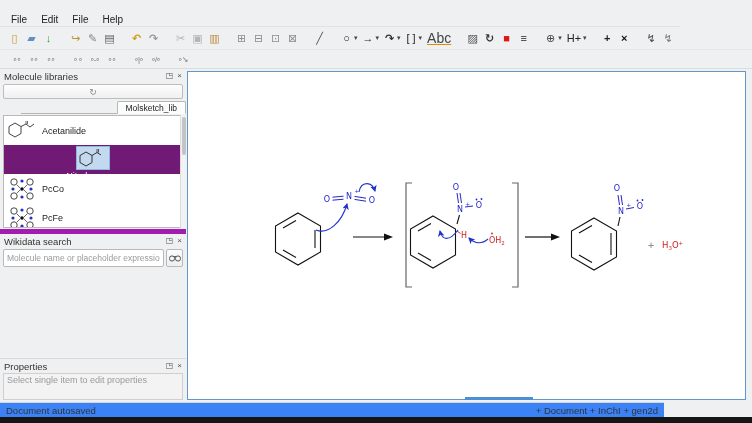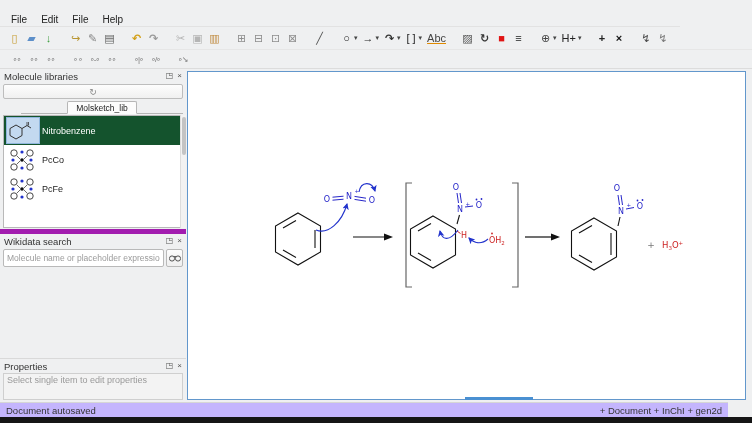--- a/index.html
+++ b/index.html
@@ -15,42 +15,42 @@
   #menubar{position:absolute;left:0;top:13px;width:680px;height:14px;background:#eff0f1;
            border-bottom:1px solid #e2e2e2;display:flex;align-items:center;padding-left:4px;}
   #menubar .menu{font-size:10px;padding:0 7px;line-height:14px;}
   
   #toolbar-main{position:absolute;left:0;top:27px;width:752px;height:23px;display:flex;align-items:center;
                 padding-left:6px;border-bottom:1px solid #e6e6e6;}
   #toolbar-align{position:absolute;left:0;top:50px;width:752px;height:19px;display:flex;align-items:center;
                  padding-left:8px;border-bottom:1px solid #dcdcdc;}
   .tbtn{display:inline-flex;align-items:center;justify-content:center;min-width:15px;height:17px;
         font-size:11px;padding:0 2px;margin:0 1px;color:#555;}
-  .tbtn.abc{font-size:11px;text-decoration:underline;text-decoration-color:#e08a00;}
+  .tbtn.abc{font-size:14px;text-decoration:underline;text-decoration-color:#e08a00;}
   #toolbar-align .tbtn{font-size:8px;height:13px;color:#777;letter-spacing:-1px;}
   .tdrop{font-size:7px;color:#444;margin:0 2px 0 -1px;}
   .tbsep{display:inline-block;width:10px;height:1px;}
   
   #docks{position:absolute;left:0;top:69px;width:186px;height:333px;background:#eff0f1;}
   .dock-header{height:14px;display:flex;align-items:center;padding:0 4px;font-size:9.5px;color:#333;}
   .dock-header .spacer{flex:1;}
   .dock-header .hicon{font-size:8px;color:#555;margin-left:4px;line-height:14px;}
   
   #dock-library{position:absolute;left:0;top:0;width:186px;height:160px;}
   #lib-refresh{margin:1px 3px 0 3px;height:15px;border:1px solid #bdbdbd;border-radius:2px;
                background:linear-gradient(#fdfdfd,#f0f0f0);display:flex;align-items:center;justify-content:center;
                font-size:9px;color:#8a8a8a;}
-  #lib-tabbar{height:15px;position:relative;display:flex;justify-content:center;align-items:flex-end;margin-left:18px;}
+  #lib-tabbar{height:15px;position:relative;display:flex;justify-content:flex-end;align-items:flex-end;margin-left:18px;}
   #lib-tabbar:after{content:"";position:absolute;left:3px;right:3px;bottom:0;border-bottom:1px solid #b6b6b6;}
   #lib-tab{position:relative;z-index:2;background:#fcfcfc;border:1px solid #b6b6b6;border-bottom:1px solid #fcfcfc;
            border-radius:2px 2px 0 0;font-size:8.5px;padding:1px 8px 0 8px;height:13px;}
   #lib-list{position:absolute;left:3px;right:3px;top:46px;bottom:1px;background:#fff;
             border:1px solid #b9b9b9;overflow:hidden;}
   .lib-item{height:29px;display:flex;align-items:center;font-size:9px;color:#222;}
-  .lib-item.selected{background:#14532d;color:#fff;}
+  .lib-item.selected{background:#701a75;color:#fff;flex-direction:column;}
   .lib-item .thumb{width:34px;height:27px;margin:1px 2px;display:flex;align-items:center;justify-content:center;}
   .lib-item.selected .thumb{background:#c3d9f0;border:1px solid #8fb6dd;}
   #lib-scroll{position:absolute;right:0px;top:46px;bottom:1px;width:6px;background:#f2f2f2;border-left:1px solid #ddd;}
   #lib-scroll .thumb-bar{position:absolute;left:1px;top:2px;width:4px;height:38px;background:#c4c4c4;border-radius:2px;}
   
   #dock-wikidata{position:absolute;left:0;top:160px;width:186px;height:129px;border-top:5px solid #a21caf;}
   #wd-search-row{display:flex;margin:1px 3px 0 3px;height:18px;}
   #wd-input{flex:1;border:1px solid #b9b9b9;background:#fff;font-size:8.5px;padding:0 3px;
             font-family:"Liberation Sans","DejaVu Sans",sans-serif;color:#333;border-radius:2px;}
   #wd-input::placeholder{color:#9a9a9a;}
@@ -61,21 +61,21 @@
   #wd-empty{font-size:9.5px;color:#333;}
   
   #dock-properties{position:absolute;left:0;top:289px;width:186px;height:44px;border-top:1px solid #d9d9d9;}
   #prop-content{margin:0 3px;height:27px;background:#f3f3f3;border:1px solid #cfcfcf;
                 font-size:9px;color:#9a9a9a;padding:1px 3px;}
   
   #canvas-wrap{position:absolute;left:186px;top:69px;width:566px;height:333px;background:#eff0f1;}
   #canvas{position:absolute;left:1px;top:2px;width:559px;height:329px;background:#fff;border:1px solid #6297cc;}
   #hscroll-thumb{position:absolute;left:277px;bottom:-1px;width:68px;height:3px;background:#4a90d2;}
   
-  #statusbar{position:absolute;left:0;top:402px;width:728px;height:15px;background:#c4b5fd;
+  #statusbar{position:absolute;left:0;top:402px;width:664px;height:15px;background:#3b82f6;
              border-top:1px solid #d6d6d6;display:flex;align-items:center;font-size:9.5px;color:#333;
              padding:0 6px;}
   #statusbar .spacer{flex:1;}
   #bottom-strip{position:absolute;left:0;top:417px;width:752px;height:6px;background:#151515;}
   svg text{font-family:"DejaVu Sans","Liberation Sans",sans-serif;}
 </style>
 </head>
 <body>
 
 <div id="window">
@@ -161,20 +161,30 @@
         <span class="hicon">◳</span>
         <span class="hicon">×</span>
       </div>
       <div id="lib-refresh">
         <span>↻</span>
       </div>
       <div id="lib-tabbar">
         <div id="lib-tab">Molsketch_lib</div>
       </div>
       <div id="lib-list">
+        <div class="lib-item">
+          <span class="thumb">
+            <svg width="30" height="22" viewBox="0 0 30 22">
+              <polygon points="7,3 13,6.5 13,13.5 7,17 1,13.5 1,6.5" fill="none" stroke="#444" stroke-width="1"></polygon>
+              <path d="M13,6.5 L18,4 L22,7 L26,4" fill="none" stroke="#444" stroke-width="1"></path>
+              <path d="M18,4 L18,1 M19.5,4 L19.5,1" stroke="#444" stroke-width="0.8"></path>
+            </svg>
+          </span>
+          <span>Acetanilide</span>
+        </div>
         <div class="lib-item selected">
           <span class="thumb">
             <svg width="30" height="22" viewBox="0 0 30 22">
               <polygon points="8,5 14,8.5 14,15.5 8,19 2,15.5 2,8.5" fill="none" stroke="#333" stroke-width="1"></polygon>
               <path d="M14,8.5 L19,5.5 L23,8" fill="none" stroke="#333" stroke-width="1"></path>
               <path d="M19,5.5 L19,2 M20.5,5.5 L20.5,2" stroke="#333" stroke-width="0.8"></path>
             </svg>
           </span>
           <span>Nitrobenzene</span>
         </div>

